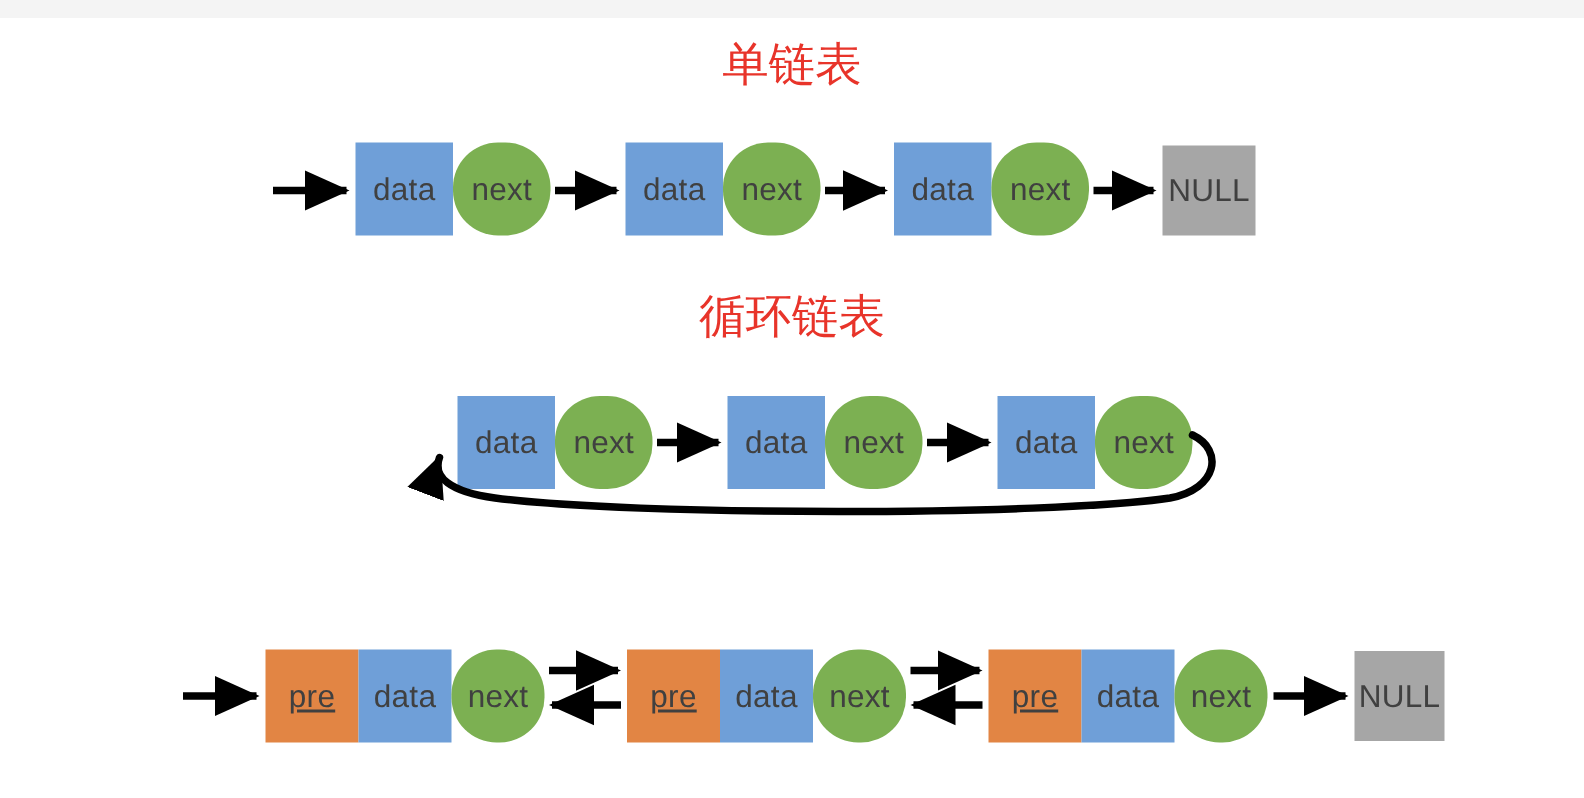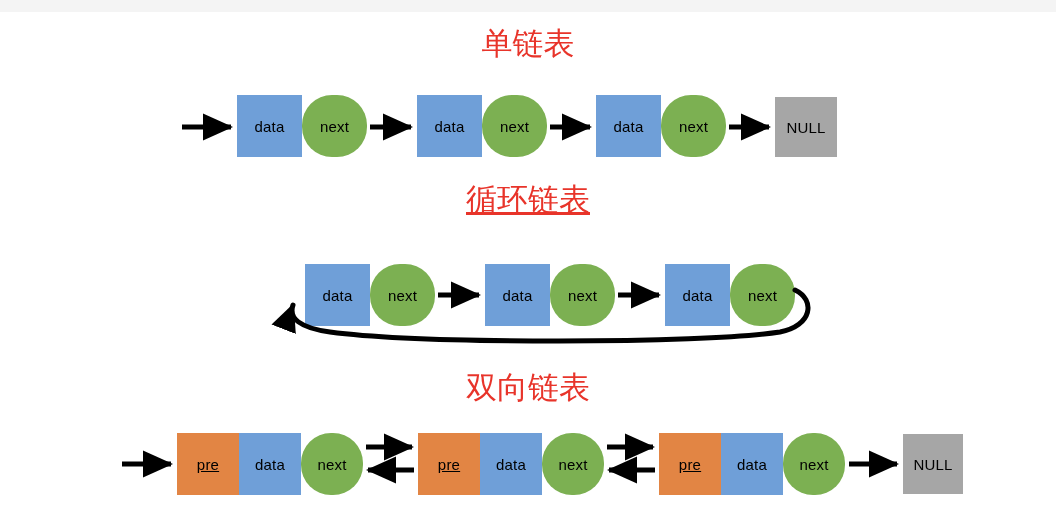--- a/index.html
+++ b/index.html
@@ -32,34 +32,34 @@
     width: 100%;
     text-align: center;
     color: #e8342a;
     font-size: 31px;
     line-height: 1;
     font-family: "DejaVu Sans", "Liberation Sans", sans-serif;
     white-space: nowrap;
     user-select: none;
   }
   #title-single  { top: 28px; }
-  #title-circular{ top: 184px; text-decoration: underline; }
+  #title-circular{ top: 196px; }
   #title-double  { top: 372px; }
 
   .node {
     position: absolute;
     display: flex;
     flex-direction: row;
   }
   .cell {
     display: flex;
     align-items: center;
     justify-content: center;
-    color: #000000;
-    font-size: 15px;
+    color: #404040;
+    font-size: 21px;
     line-height: 1;
     font-family: "Liberation Sans", sans-serif;
     letter-spacing: 0.2px;
     user-select: none;
   }
   .cell-data { background: #6f9fd8; }
   .cell-next { background: #7cb052; border-radius: 30px; }
   .cell-pre  { background: #e28544; text-decoration: underline; }
   .cell-null { background: #a6a6a6; }
 
@@ -110,21 +110,20 @@
   <div class="node" style="left:485px; top:264px; width:130px; height:62px;">
     <div class="cell cell-data" style="width:65px; height:62px;">data</div>
     <div class="cell cell-next" style="width:65px; height:62px;">next</div>
   </div>
 
   <div class="node" style="left:665px; top:264px; width:130px; height:62px;">
     <div class="cell cell-data" style="width:65px; height:62px;">data</div>
     <div class="cell cell-next" style="width:65px; height:62px;">next</div>
   </div>
 
-  <div class="section-title" id="title-double">双向链表</div>
 
   <div class="node" style="left:177px; top:433px; width:186px; height:62px;">
     <div class="cell cell-pre" style="width:62px; height:62px;">pre</div>
     <div class="cell cell-data" style="width:62px; height:62px;">data</div>
     <div class="cell cell-next" style="width:62px; height:62px;">next</div>
   </div>
 
   <div class="node" style="left:418px; top:433px; width:186px; height:62px;">
     <div class="cell cell-pre" style="width:62px; height:62px;">pre</div>
     <div class="cell cell-data" style="width:62px; height:62px;">data</div>

